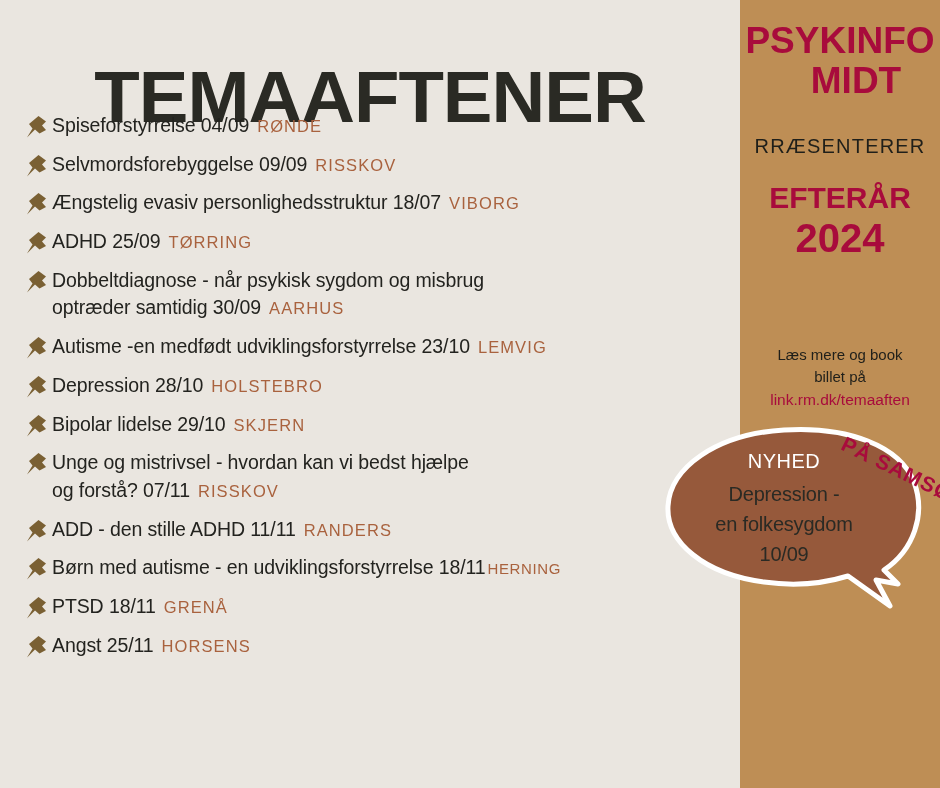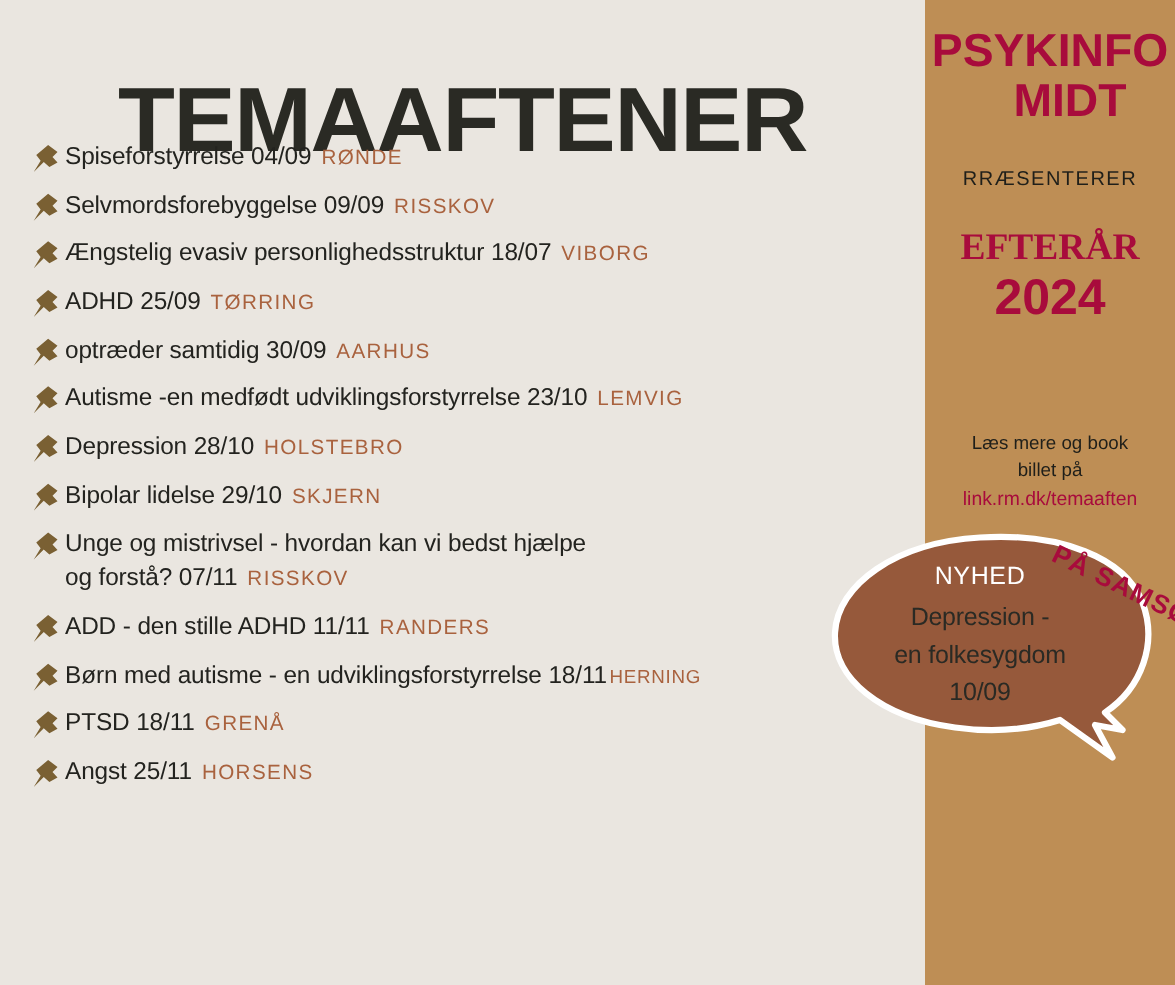--- a/index.html
+++ b/index.html
@@ -36,28 +36,27 @@
     font-size:37px;
   }
   #brand-line2{
     position:absolute;left:0;width:232px;top:62px;
     font-size:37px;
   }
   #presenter{
     position:absolute;left:0;width:200px;top:135px;
     text-align:center;
     color:#1F1F1A;
-    font-size:16px;
+    font-size:20px;
     letter-spacing:1.2px;
     font-weight:500;
   }
   #season{
     position:absolute;left:0;width:200px;top:183px;
     font-size:30px;
-    font-family:Liberation Serif, serif;
   }
   #season-year{
     position:absolute;left:0;width:200px;top:218px;
     font-size:40px;
   }
   #booking{
     position:absolute;left:8px;width:184px;top:320px;
     text-align:center;
     color:#1F1F1A;
     font-size:15px;
@@ -220,21 +219,21 @@
         </span>
       <span class="event-text"><span>ADHD 25/09</span><span class="city">TØRRING</span></span>
     </div>
 
     <div class="event-row">
       <span class="pin-icon">
           <svg width="30" height="26" viewBox="0 0 30 26">
             <path d="M16.5 2 L24 7.5 L20 11.5 L24 16 L17.5 19.5 L13 15.5 L5 23.5 L10.5 14.5 L7 10 Z" fill="#7A6033"></path>
           </svg>
         </span>
-      <span class="event-text"><span class="line2"><span>optræder samtidig 30/09</span><span class="city">AARHUS</span></span></span>
+      <span class="event-text"><span>Dobbeltdiagnose - når psykisk sygdom og misbrug</span><span class="line2"><span>optræder samtidig 30/09</span><span class="city">AARHUS</span></span></span>
     </div>
 
     <div class="event-row">
       <span class="pin-icon">
           <svg width="30" height="26" viewBox="0 0 30 26">
             <path d="M16.5 2 L24 7.5 L20 11.5 L24 16 L17.5 19.5 L13 15.5 L5 23.5 L10.5 14.5 L7 10 Z" fill="#7A6033"></path>
           </svg>
         </span>
       <span class="event-text"><span>Autisme -en medfødt udviklingsforstyrrelse 23/10</span><span class="city">LEMVIG</span></span>
     </div>

